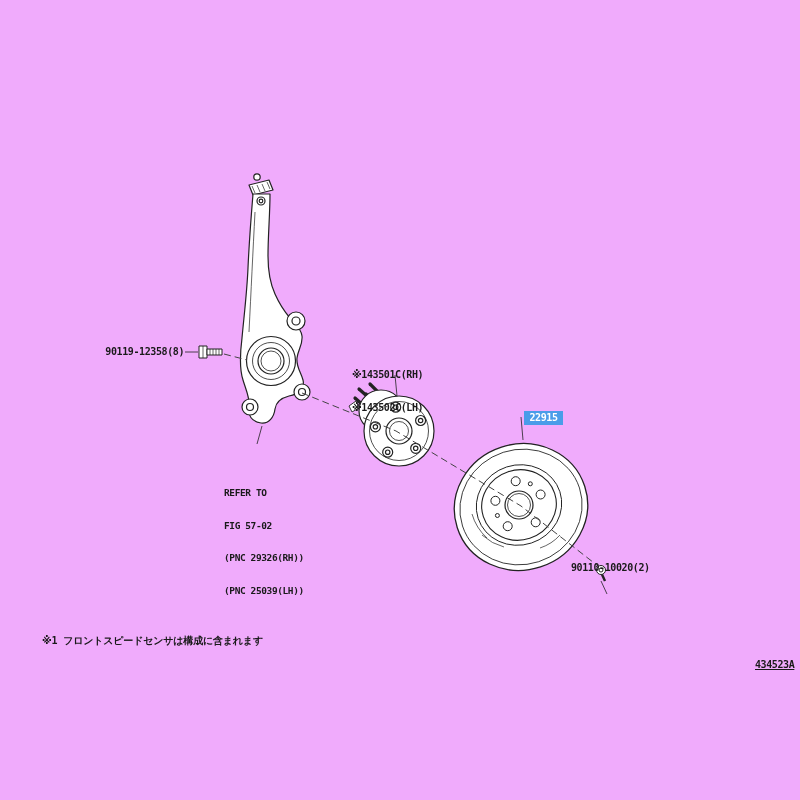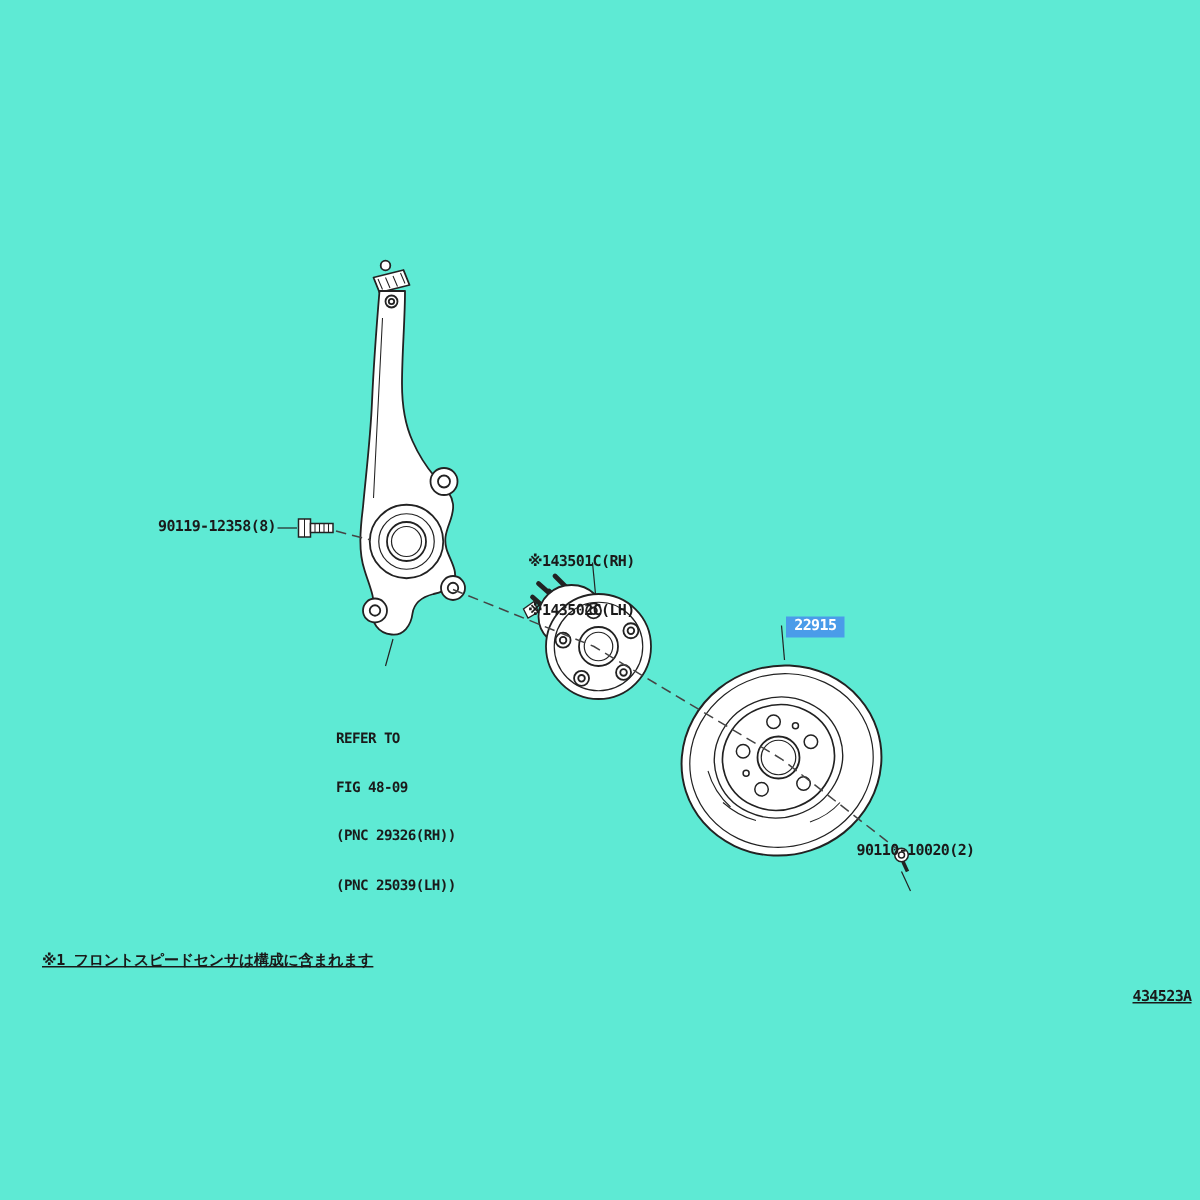--- a/index.html
+++ b/index.html
@@ -1,19 +1,19 @@
 <!DOCTYPE html>
 <html><head>
 <meta charset="utf-8">
 <style>
   html,body{margin:0;padding:0;background:#fff;}
   .canvas{
     position:relative;
     width:800px;height:800px;
-    background:#5eead4;
+    background:#f0abfc;
     overflow:hidden;
     font-family:"DejaVu Sans Mono","DejaVu Sans",monospace;
   }
   .diagram-svg{position:absolute;left:0;top:0;width:800px;height:800px;}
   .lbl{
     position:absolute;
     font-family:"DejaVu Sans Mono","DejaVu Sans",monospace;
     font-weight:700;
     font-size:10px;
     letter-spacing:-0.4px;
@@ -142,22 +142,22 @@
   </div>
 
   <div class="lbl" style="left:502px;top:400px;">
     <span class="part-highlight" style="background: rgb(74, 156, 233); color: rgb(255, 255, 255);">22915</span>
   </div>
 
   <div class="lbl" style="left:571px;top:562px;">90110-10020(2)</div>
 
   <div class="lbl refer-block" style="left:224px;top:466px;">
     <div>REFER TO</div>
-    <div>FIG 48-09</div>
+    <div>FIG 57-02</div>
     <div>(PNC 29326(RH))</div>
     <div>(PNC 25039(LH))</div>
   </div>
 
-  <div class="lbl footnote" style="left:28px;top:635px;text-decoration:underline;">※1 フロントスピードセンサは構成に含まれます</div>
+  <div class="lbl footnote" style="left:42px;top:635px;">※1 フロントスピードセンサは構成に含まれます</div>
 
   <div class="lbl fig-code" style="left:755px;top:659px;text-decoration:underline;">434523A</div>
 
 </div>
 
 </body></html>

